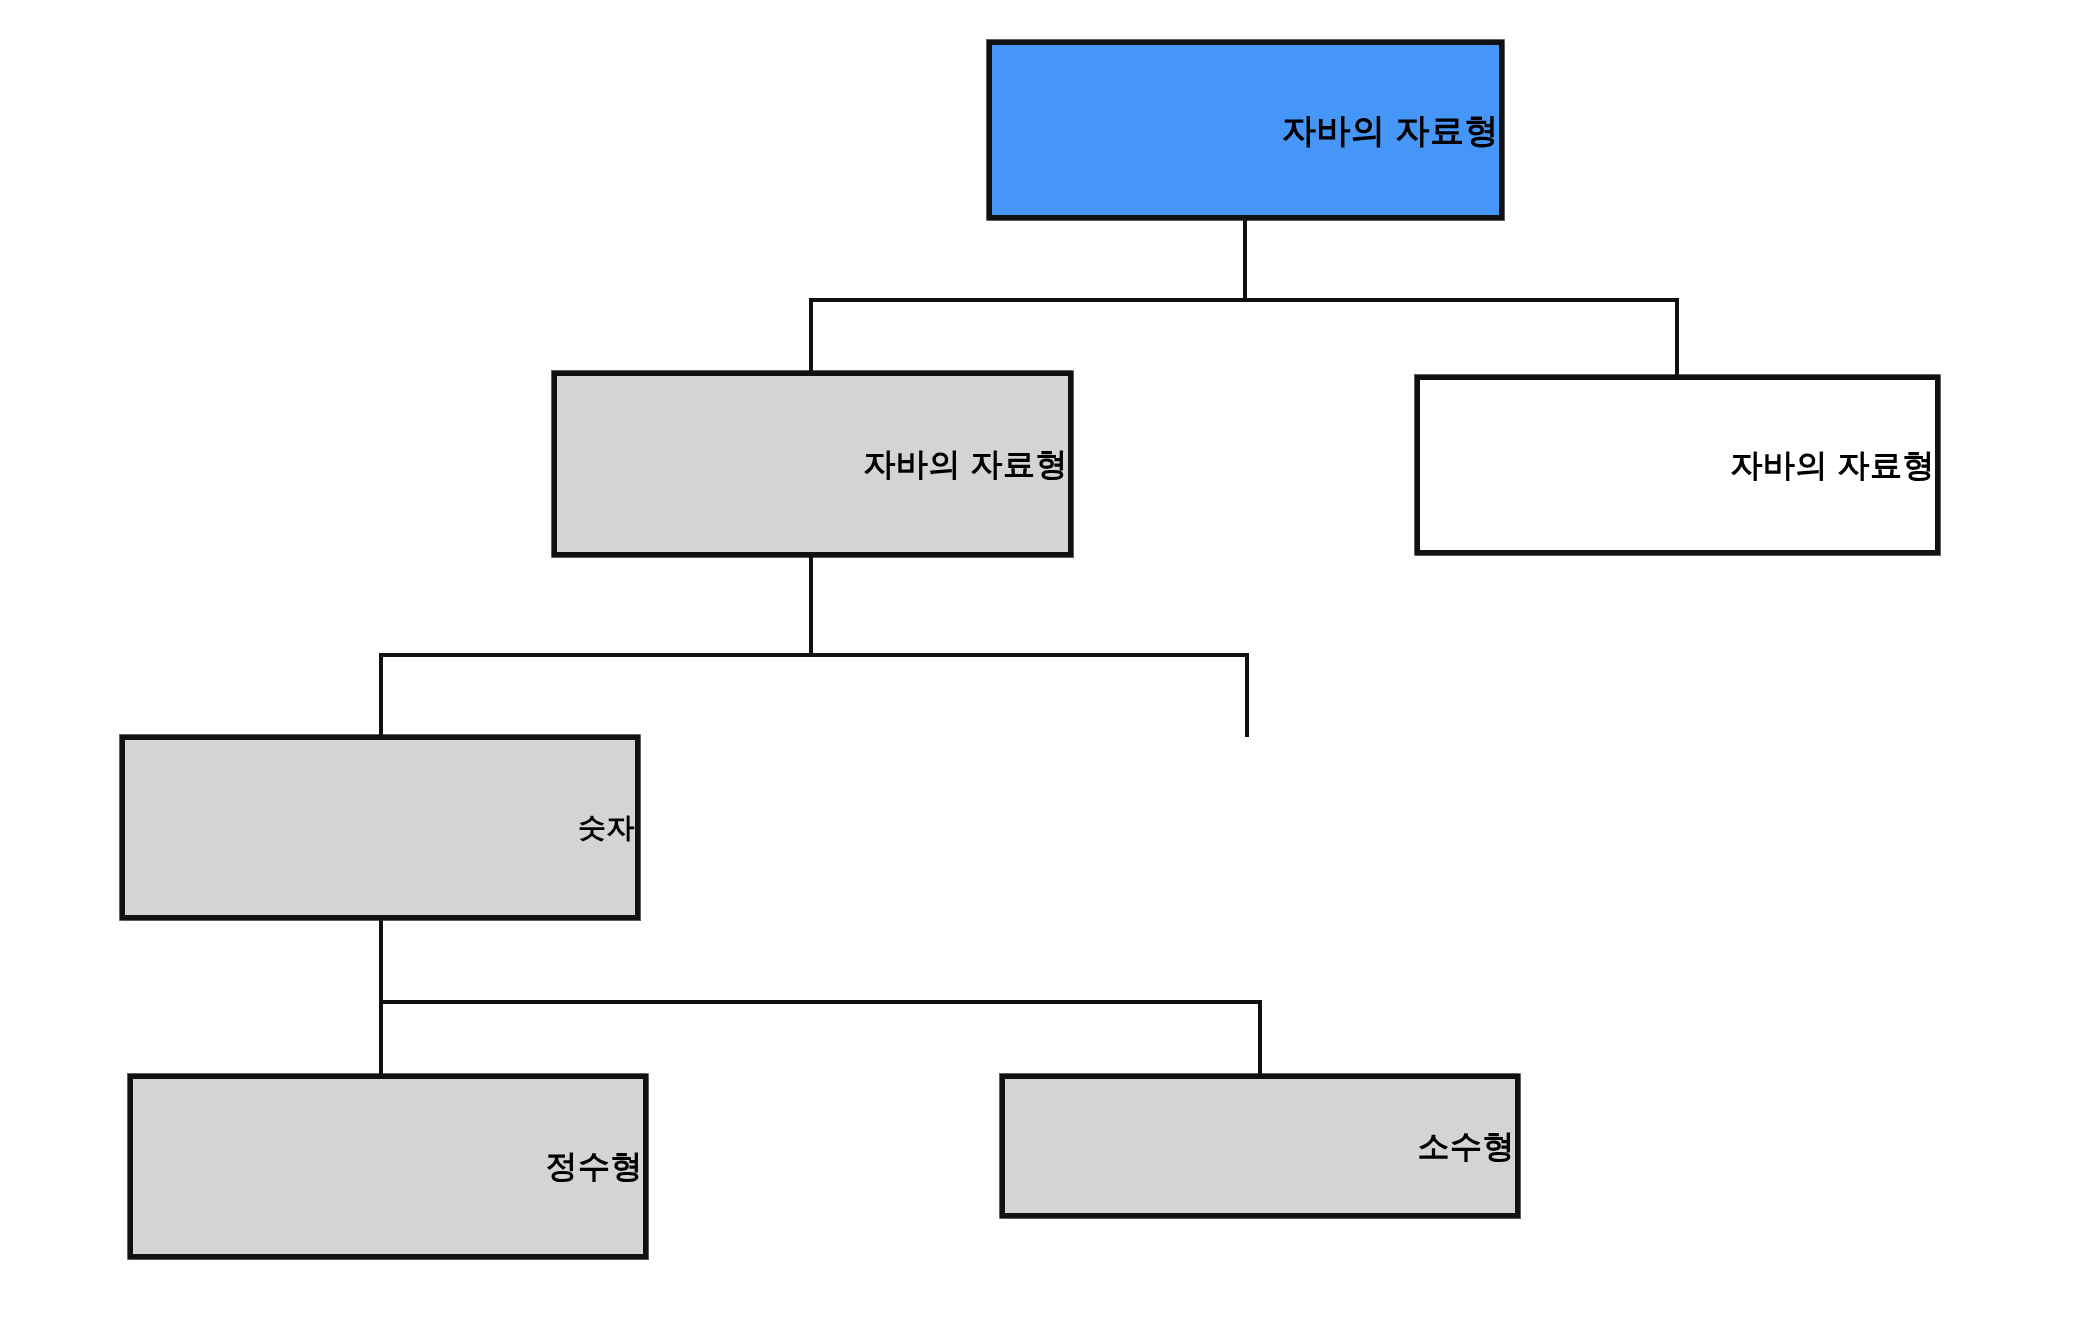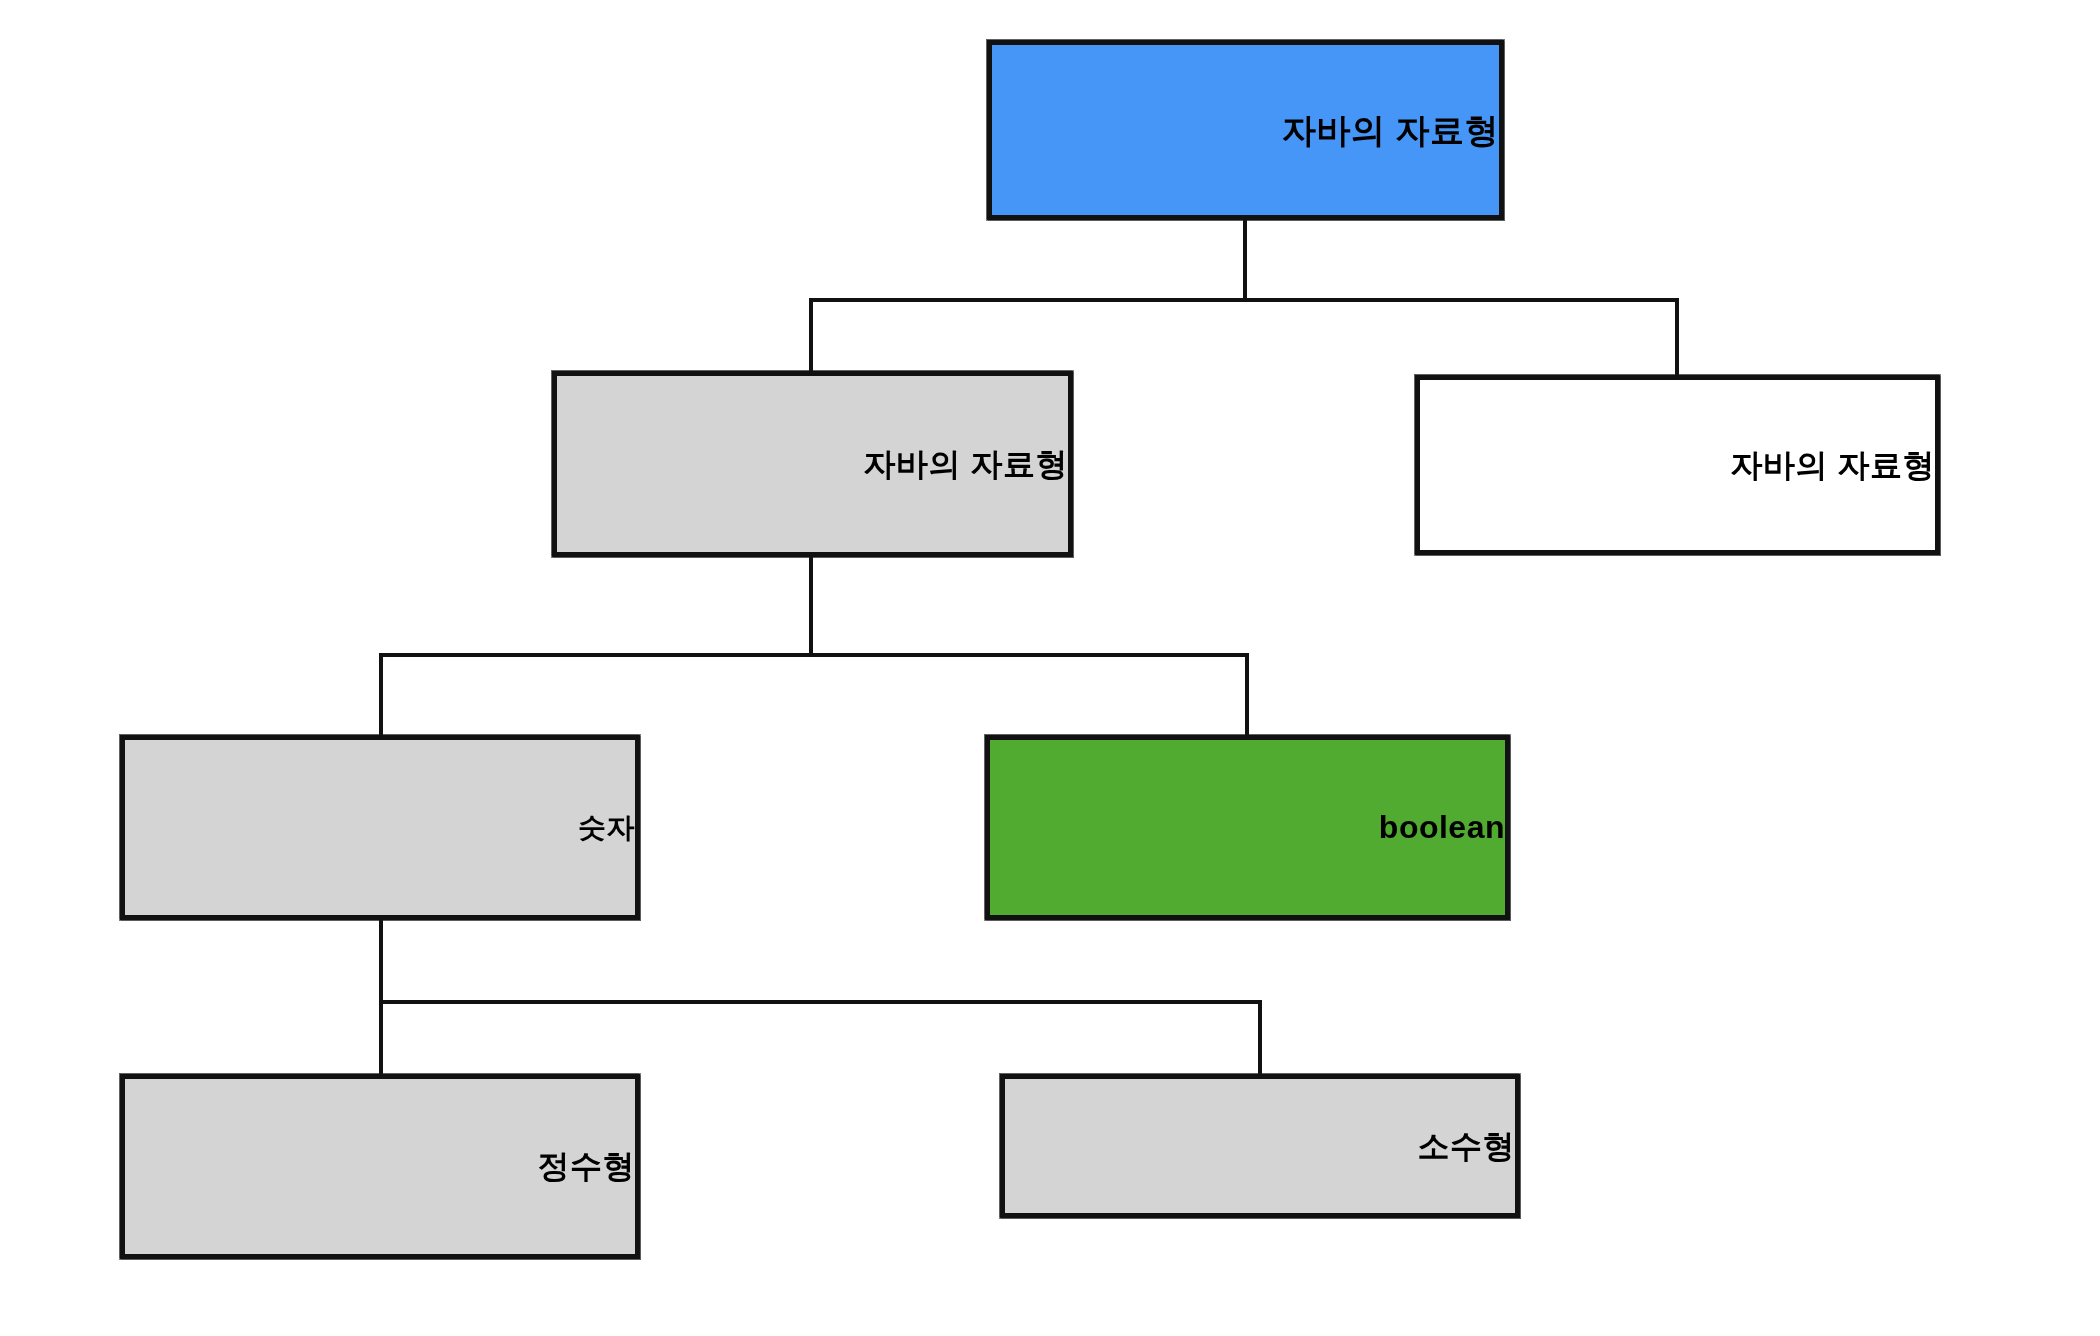--- a/index.html
+++ b/index.html
@@ -51,21 +51,21 @@
   .fill-gray  { background: #d4d4d4; }
   .fill-white { background: #ffffff; }
   .fill-green { background: #51ab31; }
 
   
   #node-root      { left: 987px;  top: 40px;   width: 517px; height: 180px; font-size: 34px; }
   #node-l2-gray   { left: 552px;  top: 371px;  width: 521px; height: 186px; font-size: 32px; }
   #node-l2-white  { left: 1415px; top: 375px;  width: 525px; height: 180px; font-size: 32px; }
   #node-number    { left: 120px;  top: 735px;  width: 520px; height: 185px; font-size: 28px; }
   #node-boolean   { left: 985px;  top: 735px;  width: 525px; height: 185px; font-size: 32px; }
-  #node-int       { left: 120px;  top: 1074px; width: 520px; height: 185px; font-size: 32px; }
+  #node-int       { left: 128px;  top: 1074px; width: 520px; height: 185px; font-size: 32px; }
   #node-float     { left: 1000px; top: 1074px; width: 520px; height: 144px; font-size: 32px; }
 </style>
 </head>
 <body>
 
 <div id="canvas">
 
   <svg id="edges" viewBox="0 0 2100 1336" xmlns="http://www.w3.org/2000/svg">
     <g stroke="#111111" stroke-width="4" fill="none" stroke-linecap="square">
 
@@ -89,23 +89,20 @@
   </div>
 
   <div class="node fill-white" id="node-l2-white">
     <span class="node-label">자바의 자료형</span>
   </div>
 
   <div class="node fill-gray" id="node-number">
     <span class="node-label">숫자</span>
   </div>
 
-  <div class="node fill-green" id="node-boolean">
-    <span class="node-label">boolean</span>
-  </div>
 
   <div class="node fill-gray" id="node-int">
     <span class="node-label">정수형</span>
   </div>
 
   <div class="node fill-gray" id="node-float">
     <span class="node-label">소수형</span>
   </div>
 
 </div>

